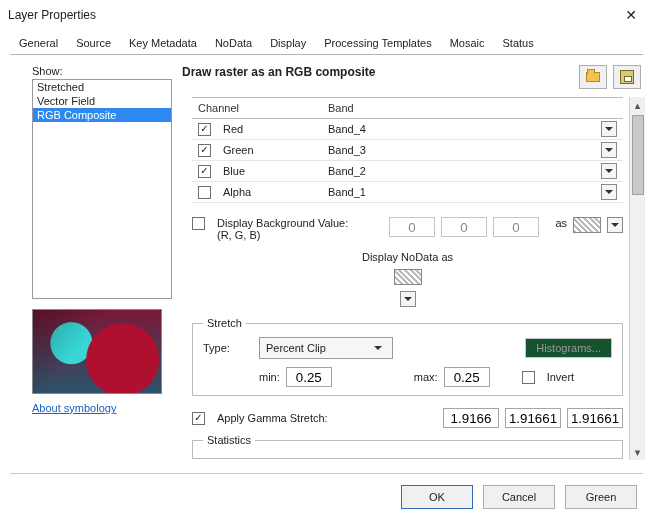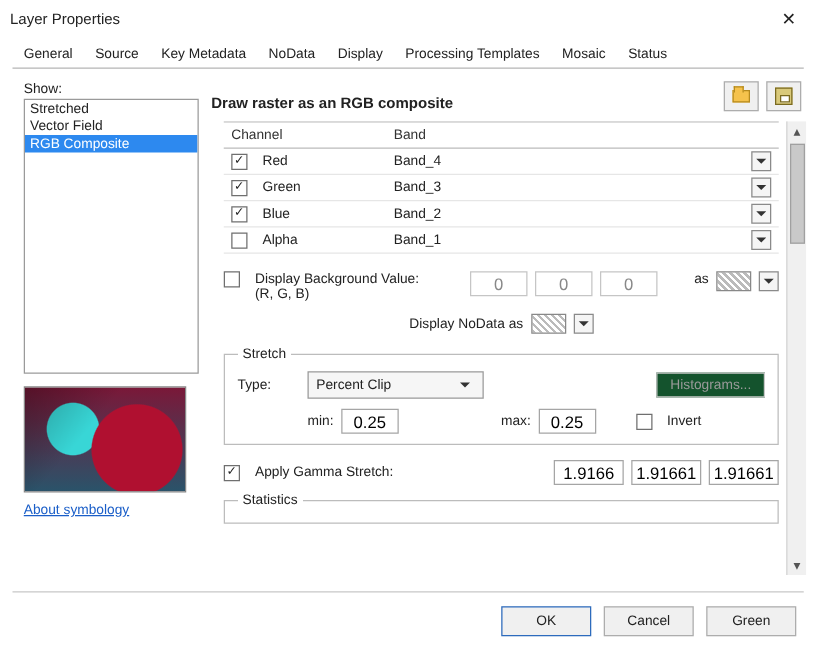--- a/index.html
+++ b/index.html
@@ -3,36 +3,36 @@
 <meta charset="utf-8">
 <style>
 * { box-sizing: border-box; }
 body { margin: 0; font-family: "Segoe UI", Tahoma, sans-serif; font-size: 11px; color: #222; background: #fff; width: 653px; height: 520px; overflow: hidden; }
 .titlebar { height: 30px; display: flex; align-items: center; padding: 0 8px; }
 .titlebar .title { flex: 1; font-size: 12px; }
 .close-x { font-size: 14px; padding: 4px 8px; cursor: default; }
 .tabs { display: flex; border-bottom: 1px solid #b5b5b5; margin: 0 10px; }
 .tab { padding: 5px 8px; border: 1px solid transparent; position: relative; top: 1px; cursor: default; white-space: nowrap; }
 .tab.active { border: 1px solid #b5b5b5; border-bottom: 1px solid #fff; background: #fff; }
-.content { display: flex; padding: 10px 8px 0 19px; gap: 10px; height: 405px; }
+.content { display: flex; padding: 10px 8px 0 32px; gap: 10px; height: 405px; }
 .left-col { width: 140px; display: flex; flex-direction: column; }
 .show-label { margin-bottom: 2px; }
 .listbox { border: 1px solid #9a9a9a; height: 220px; overflow: auto; background: #fff; }
 .listitem { padding: 1px 4px; cursor: default; }
 .listitem.selected { background: #2d89ef; color: #fff; }
 .thumb { width: 130px; height: 85px; margin-top: 10px; border: 1px solid #888; background:
   linear-gradient(130deg, rgba(0,0,0,.3), transparent 40%),
   radial-gradient(circle at 70% 60%, #b01030 0 35%, transparent 36%),
   radial-gradient(circle at 30% 40%, #38d6d6 0 20%, transparent 21%),
   linear-gradient(#7a1838, #2a536a);
   image-rendering: pixelated; }
 .about-link { color: #1a5ec8; text-decoration: underline; margin-top: 8px; cursor: pointer; }
 .right-col { flex: 1; display: flex; }
 .right-body { flex: 1; display: flex; flex-direction: column; }
-.header-row { display: flex; align-items: flex-end; gap: 6px; margin-bottom: 8px; padding-right: 4px; }
+.header-row { display: flex; align-items: flex-start; gap: 6px; margin-bottom: 8px; padding-right: 4px; }
 .header-title { font-weight: bold; font-size: 12px; flex: 1; }
 .icon-btn { width: 28px; height: 24px; border: 1px solid #adadad; background: #f0f0f0; display: inline-flex; align-items: center; justify-content: center; }
 .folder-icon { width:14px; height:10px; background:#f5c24c; border:1px solid #b58a1e; position:relative; }
 .folder-icon::before{content:"";position:absolute;top:-4px;left:0;width:6px;height:4px;background:#f5c24c;border:1px solid #b58a1e;border-bottom:none;}
 .disk-icon { width:14px; height:14px; background:#d9c97a; border:1px solid #7a6a20; position:relative;}
 .disk-icon::after{content:"";position:absolute;bottom:1px;left:3px;width:6px;height:4px;background:#fff;border:1px solid #7a6a20;}
 .scroll-panel { flex:1; overflow:hidden; position:relative; display:flex; }
 .scroll-inner { flex:1; padding: 0 6px 0 10px; }
 .scrollbar { width:16px; background:#f0f0f0; border-left:1px solid #d4d4d4; display:flex; flex-direction:column; align-items:center;}
 .sb-btn{width:16px;height:16px;display:flex;align-items:center;justify-content:center;color:#555;}
@@ -156,21 +156,21 @@
             <div style="flex:0 0 20px"></div>
             <input class="num-in ro" value="0" style="">
             <input class="num-in ro" value="0" style="">
             <input class="num-in ro" value="0" style="">
             <div style="flex:1"></div>
             <span>as</span>
             <span class="hatch"></span>
             <span class="dd-arrow"></span>
           </div>
 
-          <div class="row" style="margin-top:10px; justify-content:center;">
+          <div class="row" style="margin-top:10px; justify-content:flex-end;flex-direction:column;">
             <span>Display NoData as</span>
             <span class="hatch"></span>
             <span class="dd-arrow"></span>
           </div>
 
           <fieldset>
             <legend>Stretch</legend>
             <div class="row">
               <div style="width:50px">Type:</div>
               <div class="select" style="max-width:190px">

